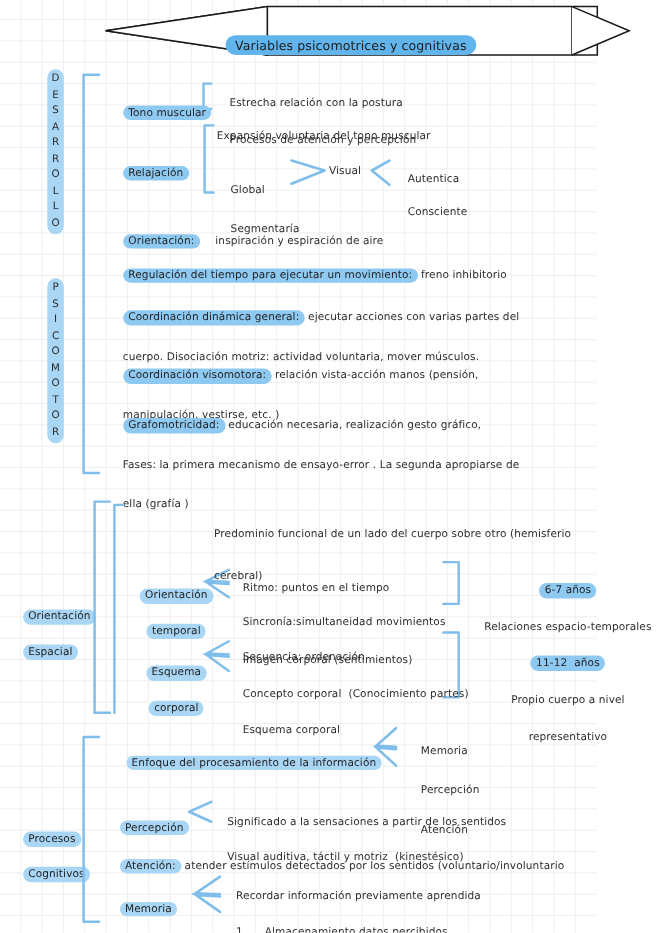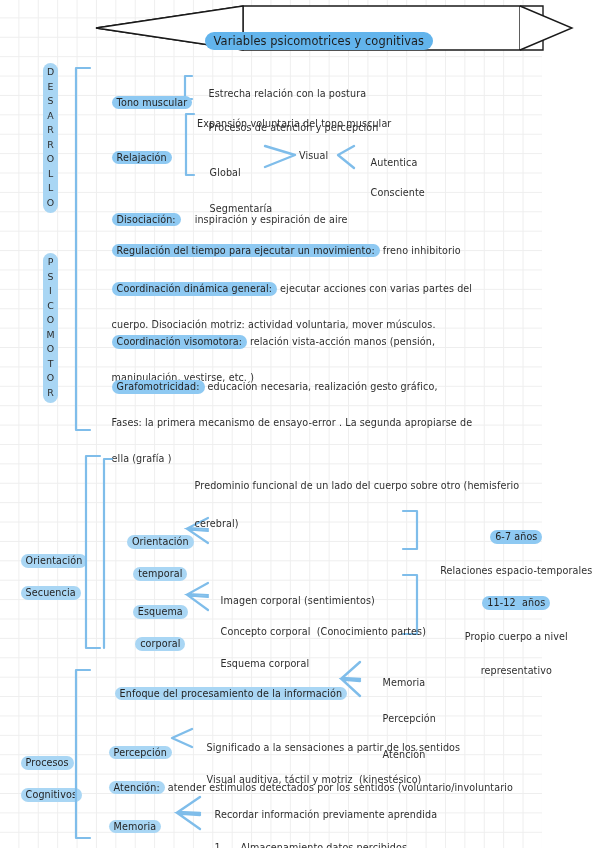--- a/index.html
+++ b/index.html
@@ -102,21 +102,21 @@
 O
 M
 O
 T
 O
 R</span>
   </div>
 
   <div class="t" style="left:8px;top:537px;line-height:16px;">
     <span class="hl-lt">Orientación</span><br>
-    <span class="hl-lt">Secuencia</span>
+    <span class="hl-lt">Espacial</span>
   </div>
 
   <div class="t" style="left:8px;top:739px;line-height:16px;">
     <span class="hl-lt">Procesos</span><br>
     <span class="hl-lt">Cognitivos</span>
   </div>
 
   <svg class="ov">
 
     <path d="M90,68 L76,68 L76,430 L90,430" fill="none" stroke="#7fbdea" stroke-width="2.2" stroke-linecap="round" stroke-linejoin="round"></path>
@@ -167,21 +167,21 @@
     <span>Global</span><br>
     <span>Segmentaría</span>
   </div>
   <div class="t" style="left:299px;top:149px;">Visual</div>
   <div class="t" style="left:358px;top:140px;line-height:15px;">
     <span>Autentica</span><br>
     <span>Consciente</span>
   </div>
 
   <div class="t" style="left:99px;top:198px;">
-    <span class="hl">Disociación:</span><span style="padding-left:14px;">inspiración y espiración de aire</span>
+    <span class="hl">Orientación:</span><span style="padding-left:14px;">inspiración y espiración de aire</span>
   </div>
 
   <div class="t" style="left:99px;top:229px;">
     <span class="hl">Regulación del tiempo para ejecutar un movimiento:</span><span style="padding-left:3px;">freno inhibitorio</span>
   </div>
 
   <div class="t" style="left:99px;top:262px;line-height:18px;">
     <span class="hl">Coordinación dinámica general:</span><span style="padding-left:3px;">ejecutar acciones con varias partes del</span><br>
     <span>cuerpo. Disociación motriz: actividad voluntaria, mover músculos.</span>
   </div>
@@ -203,20 +203,25 @@
 
   <div class="t" style="left:182px;top:457px;line-height:19px;">
     <span>Predominio funcional de un lado del cuerpo sobre otro (hemisferio</span><br>
     <span>cerebral)</span>
   </div>
 
   <div class="t center" style="left:104px;top:518px;line-height:16px;width:100px;">
     <span class="hl-lt">Orientación</span><br>
     <span class="hl-lt">temporal</span>
   </div>
+  <div class="t" style="left:208px;top:511px;line-height:15.8px;">
+    <span>Ritmo: puntos en el tiempo</span><br>
+    <span>Sincronía:simultaneidad movimientos</span><br>
+    <span>Secuencia: ordenación</span>
+  </div>
   <div class="t center" style="left:425px;top:511px;width:170px;line-height:17px;">
     <span class="hl">6-7 años</span><br>
     <span>Relaciones espacio-temporales</span>
   </div>
 
   <div class="t center" style="left:104px;top:588px;line-height:16px;width:100px;">
     <span class="hl-lt">Esquema</span><br>
     <span class="hl-lt">corporal</span>
   </div>
   <div class="t" style="left:208px;top:577px;line-height:15.8px;">

